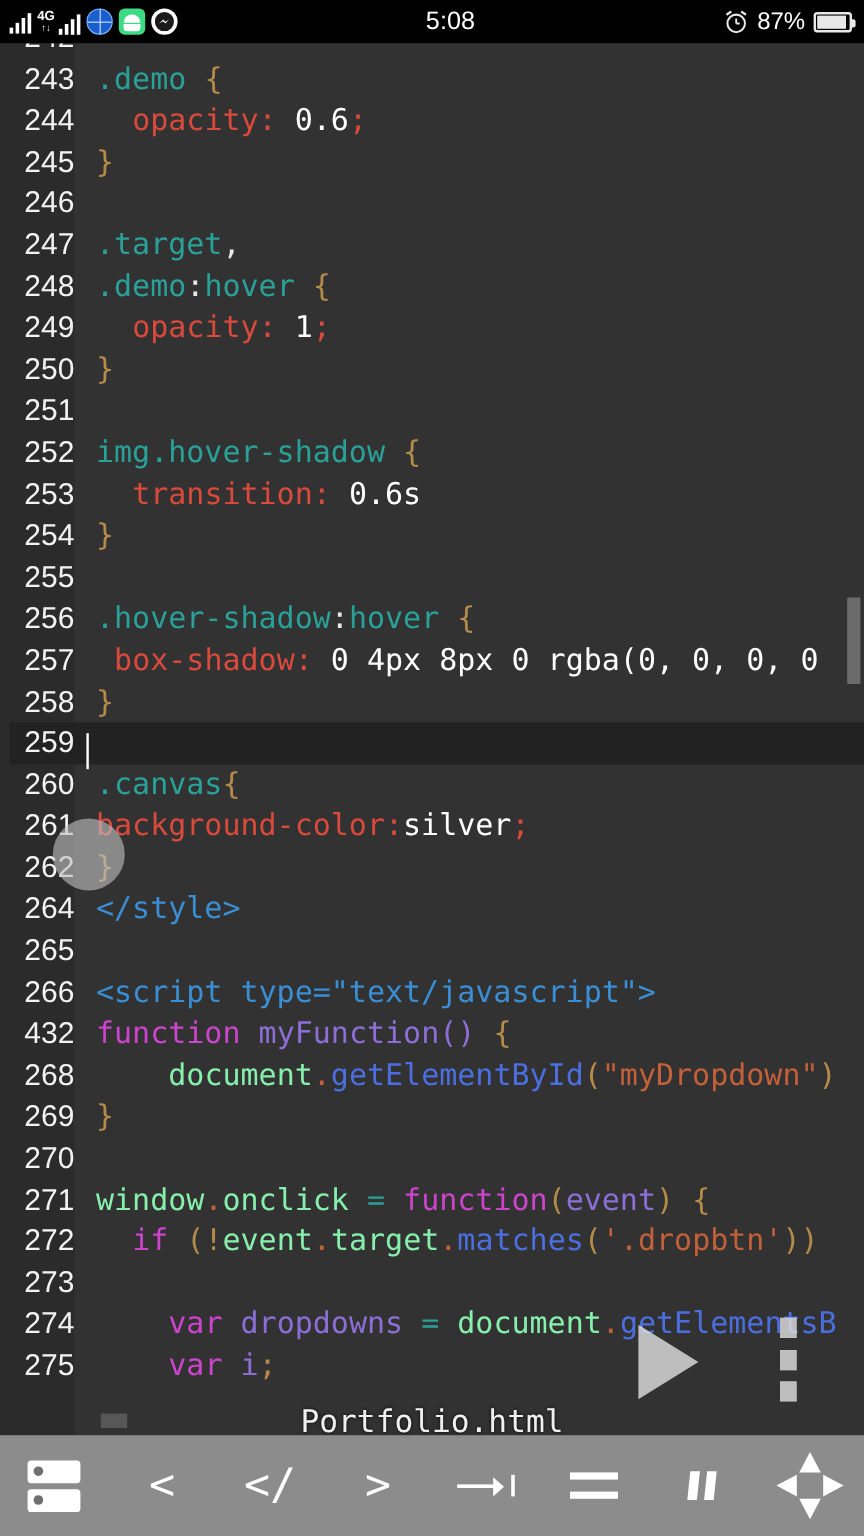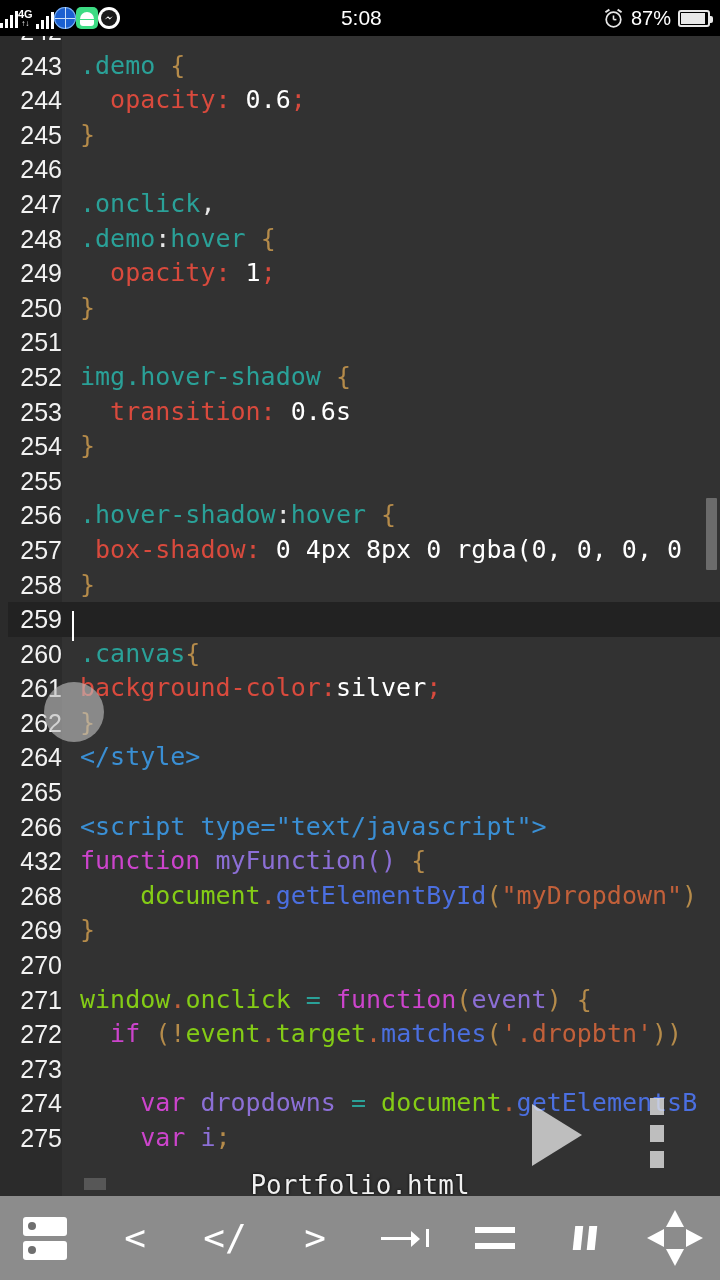--- a/index.html
+++ b/index.html
@@ -29,20 +29,22 @@
     width: 720px;
     height: 36px;
     background: #000000;
     display: flex;
     align-items: center;
     z-index: 50;
   }
   #status-left {
     display: flex;
     align-items: center;
+    gap: 5px;
+    padding-left: 8px;
     flex: 0 0 auto;
   }
   #status-center {
     flex: 1 1 auto;
     text-align: center;
     color: #ffffff;
     font-family: "Liberation Sans", sans-serif;
     font-size: 21px;
     letter-spacing: 0px;
   }
@@ -192,21 +194,21 @@
   }
 
   
   .c-sel   { color: #2aa198; }
   .c-prop  { color: #d94a3d; text-align: center; }
   .c-val   { color: #ffffff; }
   .c-brace { color: #b58b4a; }
   .c-tag   { color: #3a8fd4; }
   .c-kw    { color: #cc44cc; }
   .c-fn    { color: #8c6fd6; }
-  .c-obj   { color: #84cc16; }
+  .c-obj   { color: #86efac; }
   .c-meth  { color: #4b6fe0; }
   .c-str   { color: #c2603a; }
   .c-op    { color: #2aa198; }
   .c-punc  { color: #b58b4a; }
   .c-plain { color: #e8e8e8; }
 
   #caret {
     position: absolute;
     width: 2px;
     height: 30px;
@@ -432,21 +434,21 @@
   </div>
 
   <div id="editor">
     <div id="gutter"></div>
     <div id="code-lines" style="margin-top: -22px; margin-left: 8px;">
         <div class="code-line"><span class="ln">242</span><span class="ltxt"></span></div>
         <div class="code-line"><span class="ln">243</span><span class="ltxt"><span class="c-sel">.demo</span><span class="c-plain"> </span><span class="c-brace">{</span></span></div>
         <div class="code-line"><span class="ln">244</span><span class="ltxt"><span class="c-plain">  </span><span class="c-prop">opacity:</span><span class="c-val"> 0.6</span><span class="c-prop">;</span></span></div>
         <div class="code-line"><span class="ln">245</span><span class="ltxt"><span class="c-brace">}</span></span></div>
         <div class="code-line"><span class="ln">246</span><span class="ltxt"></span></div>
-        <div class="code-line"><span class="ln">247</span><span class="ltxt"><span class="c-sel">.onclick</span><span class="c-plain">,</span></span></div>
+        <div class="code-line"><span class="ln">247</span><span class="ltxt"><span class="c-sel">.target</span><span class="c-plain">,</span></span></div>
         <div class="code-line"><span class="ln">248</span><span class="ltxt"><span class="c-sel">.demo</span><span class="c-plain">:</span><span class="c-sel">hover</span><span class="c-plain"> </span><span class="c-brace">{</span></span></div>
         <div class="code-line"><span class="ln">249</span><span class="ltxt"><span class="c-plain">  </span><span class="c-prop">opacity:</span><span class="c-val"> 1</span><span class="c-prop">;</span></span></div>
         <div class="code-line"><span class="ln">250</span><span class="ltxt"><span class="c-brace">}</span></span></div>
         <div class="code-line"><span class="ln">251</span><span class="ltxt"></span></div>
         <div class="code-line"><span class="ln">252</span><span class="ltxt"><span class="c-sel">img.hover-shadow</span><span class="c-plain"> </span><span class="c-brace">{</span></span></div>
         <div class="code-line"><span class="ln">253</span><span class="ltxt"><span class="c-plain">  </span><span class="c-prop">transition:</span><span class="c-val"> 0.6s</span></span></div>
         <div class="code-line"><span class="ln">254</span><span class="ltxt"><span class="c-brace">}</span></span></div>
         <div class="code-line"><span class="ln">255</span><span class="ltxt"></span></div>
         <div class="code-line"><span class="ln">256</span><span class="ltxt"><span class="c-sel">.hover-shadow</span><span class="c-plain">:</span><span class="c-sel">hover</span><span class="c-plain"> </span><span class="c-brace">{</span></span></div>
         <div class="code-line"><span class="ln">257</span><span class="ltxt"><span class="c-plain"> </span><span class="c-prop">box-shadow:</span><span class="c-val"> 0 4px 8px 0 rgba(0, 0, 0, 0</span></span></div>

